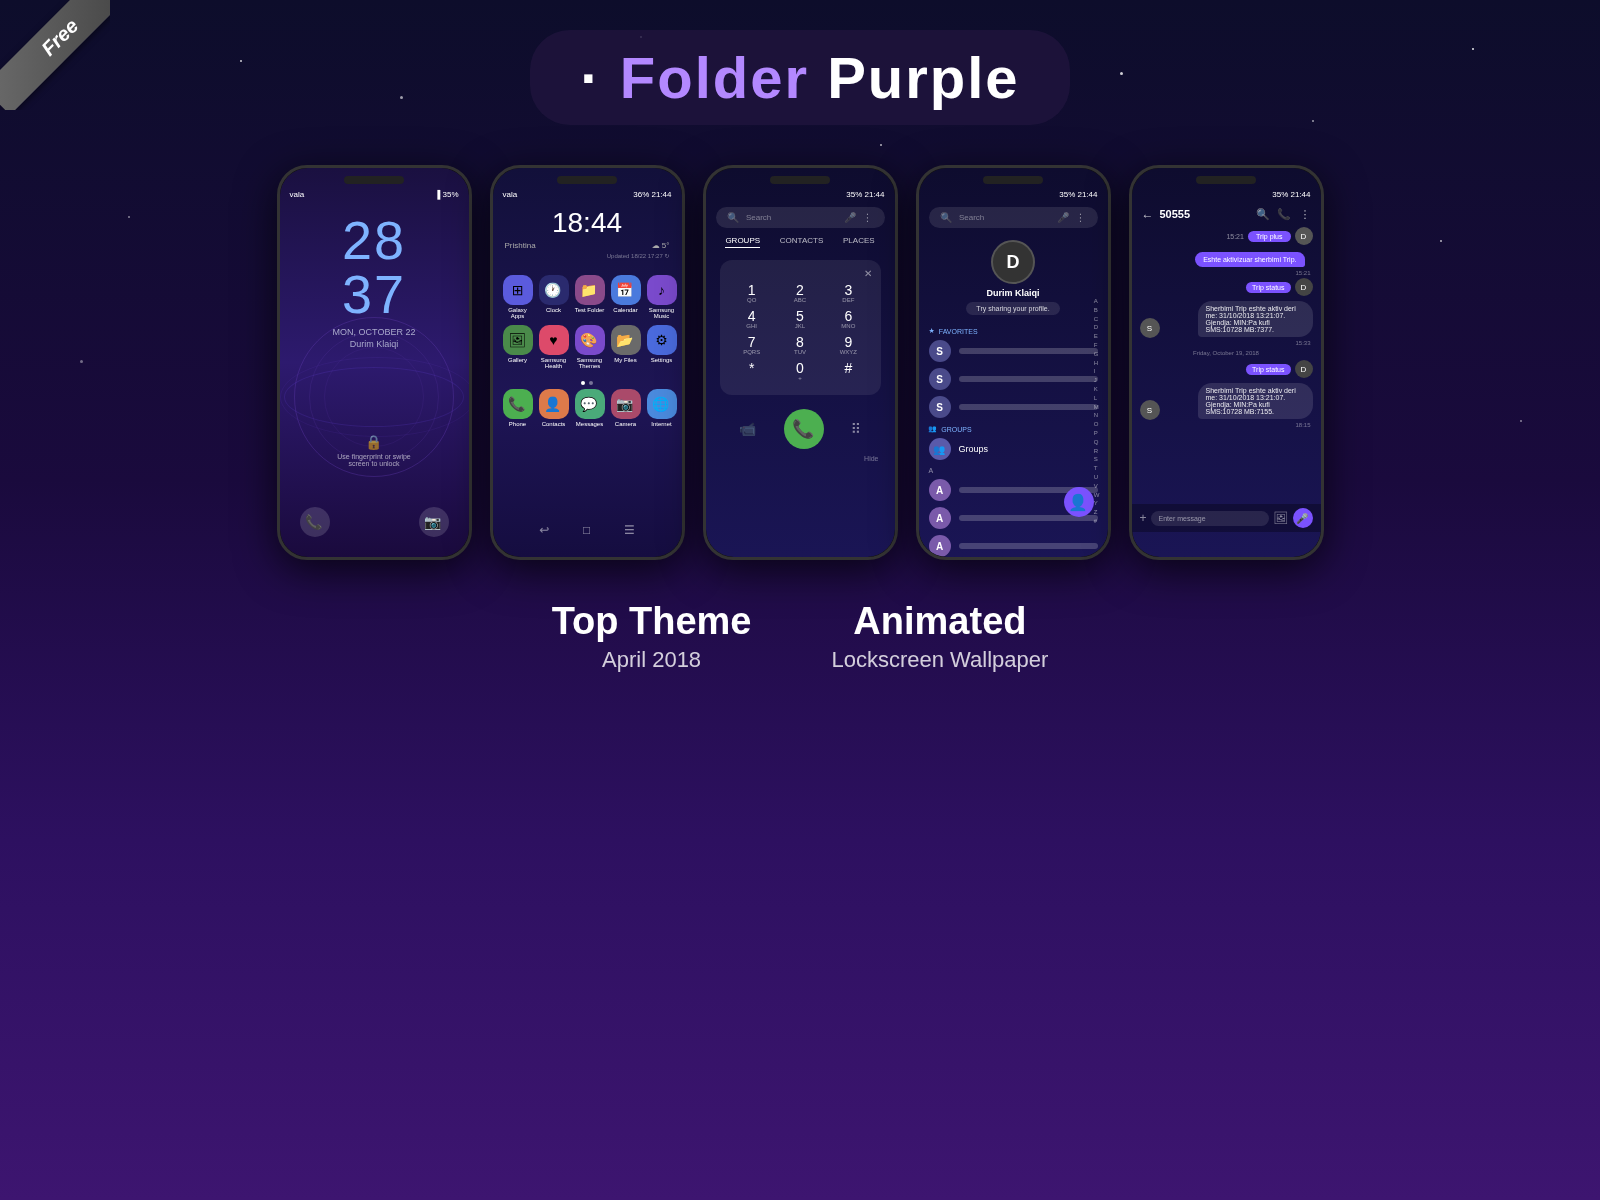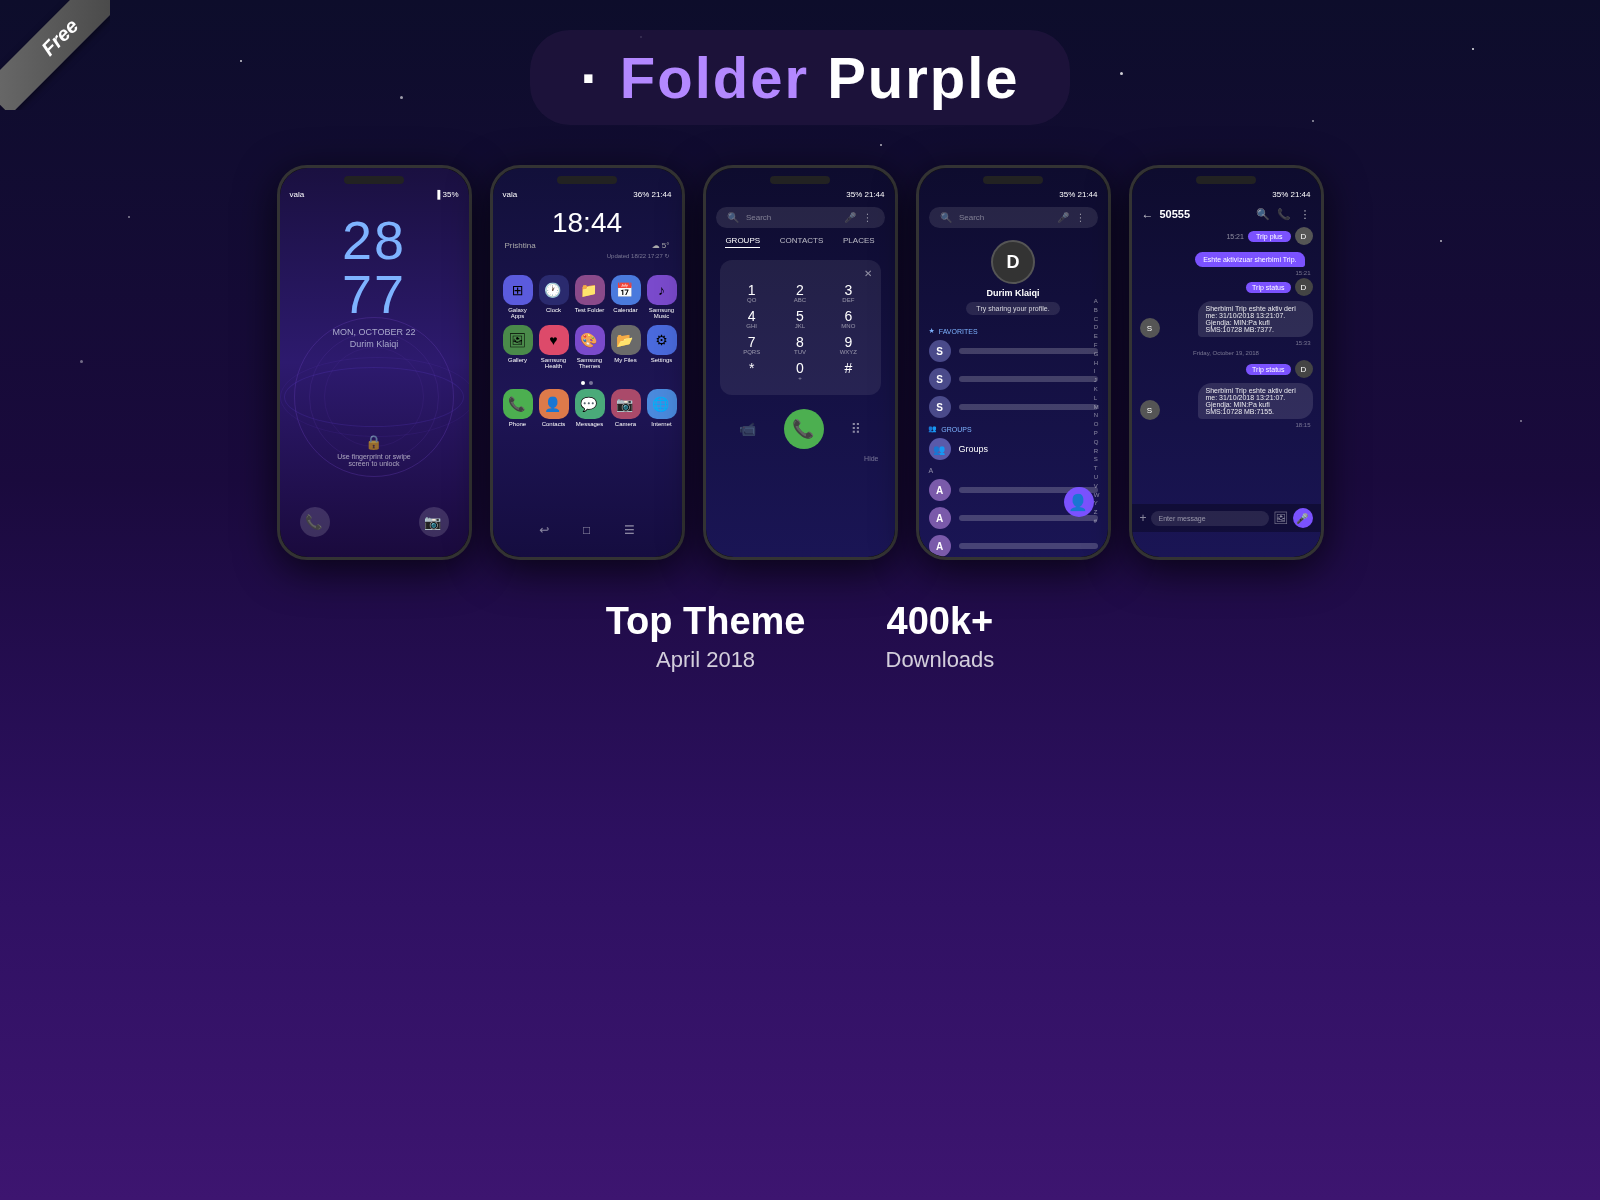--- a/index.html
+++ b/index.html
@@ -606,21 +606,21 @@
 
   <div class="phone">
     <div class="phone-screen">
       <div class="phone1-bg">
         <div class="phone1-statusbar">
           <span style="font-size:8px;color:white;">vala</span>
           <span style="font-size:8px;color:white;">▐ 35%</span>
         </div>
         <div class="phone1-time-big">
           <div>28</div>
-          <div>77</div>
+          <div>37</div>
         </div>
         <div class="phone1-date">
           <div>MON, OCTOBER 22</div>
           <div style="margin-top:2px;">Durim Klaiqi</div>
         </div>
 
         <div style="position:absolute;bottom:100px;left:0;right:0;height:150px;">
           <div class="wave-shape" style="width:160px;height:160px;bottom:-20px;left:50%;transform:translateX(-50%);"></div>
           <div class="wave-shape" style="width:130px;height:130px;bottom:-5px;left:50%;transform:translateX(-50%);opacity:0.5;"></div>
           <div class="wave-shape" style="width:100px;height:100px;bottom:10px;left:50%;transform:translateX(-50%);opacity:0.4;"></div>
@@ -974,16 +974,16 @@
   </div>
 
 </div>
 
 <div class="stats-row">
   <div class="stat-item">
     <div class="stat-title">Top Theme</div>
     <div class="stat-sub">April 2018</div>
   </div>
   <div class="stat-item">
-    <div class="stat-title">400k+</div>
-    <div class="stat-sub">Downloads</div>
+    <div class="stat-title">Animated</div>
+    <div class="stat-sub">Lockscreen Wallpaper</div>
   </div>
 </div>
 
 </body></html>

